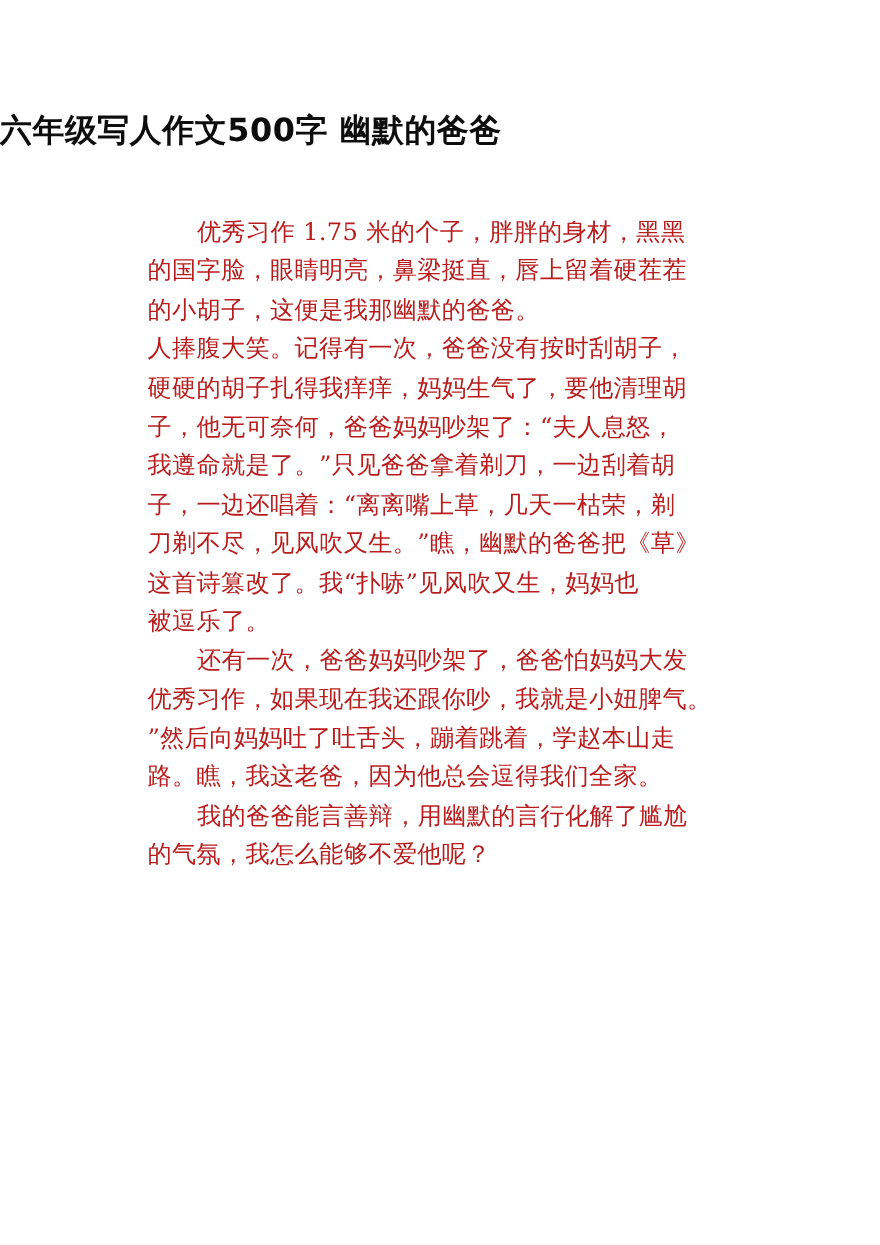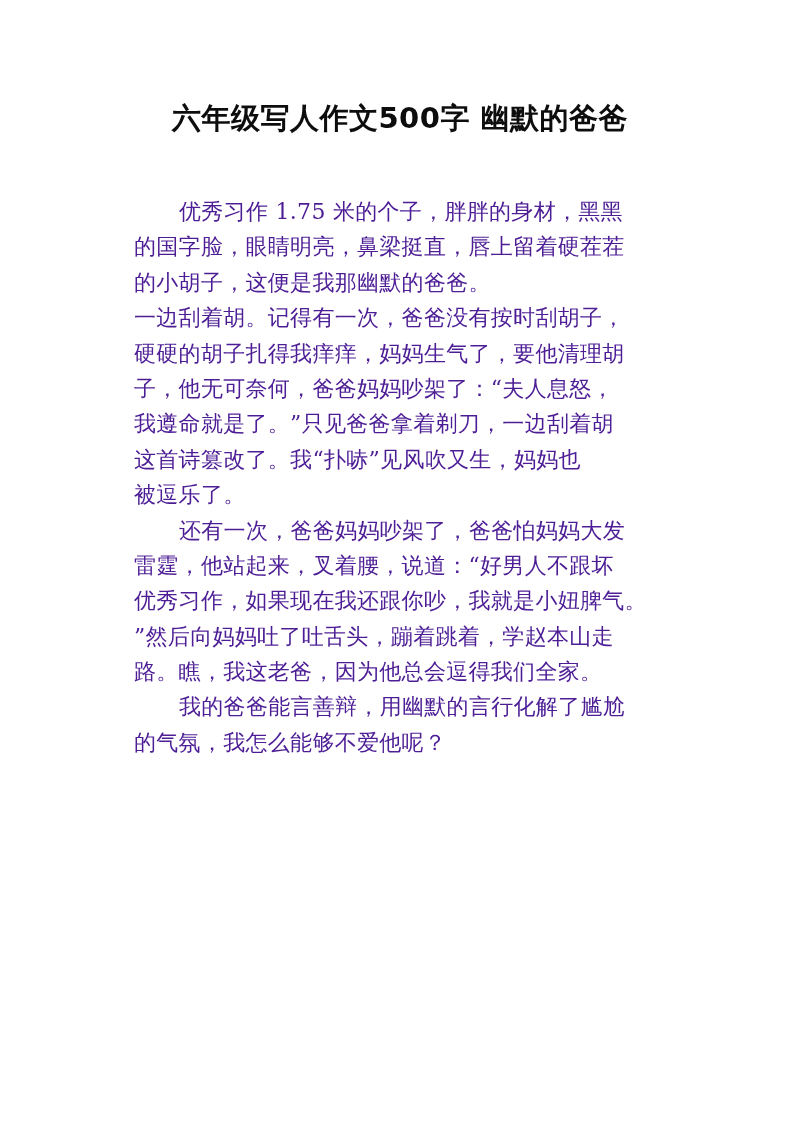--- a/index.html
+++ b/index.html
@@ -19,66 +19,67 @@
       left: 0; top: 0;
       width: 800px;
       height: 1132px;
       background: #ffffff;
     }
     .title {
       position: absolute;
       top: 98px;
       left: 0;
       width: 800px;
-      text-align: center;
+      text-align: left;
       font-family: "DejaVu Sans", "Liberation Sans", sans-serif;
       font-weight: bold;
       font-size: 29px;
       line-height: 40px;
       letter-spacing: 0.5px;
       color: #0d0d0d;
       white-space: nowrap;
     }
     .body {
       position: absolute;
       top: 194px;
       left: 134px;
       width: 540px;
       font-family: "DejaVu Serif", "Liberation Serif", serif;
       font-size: 22px;
-      color: #4c1d95;
+      color: #b91c1c;
     }
     .line {
       height: 35.4px;
       line-height: 35.4px;
       white-space: nowrap;
       letter-spacing: 0.3px;
     }
     .indent { padding-left: 45px; }
   </style>
 </head>
 <body>
 
 <div class="page">
   <div class="title">六年级写人作文500字 幽默的爸爸</div>
 
   <div class="body">
     <div class="line indent">优秀习作 1.75 米的个子，胖胖的身材，黑黑</div>
     <div class="line">的国字脸，眼睛明亮，鼻梁挺直，唇上留着硬茬茬</div>
     <div class="line">的小胡子，这便是我那幽默的爸爸。</div>
 
-    <div class="line">一边刮着胡。记得有一次，爸爸没有按时刮胡子，</div>
+    <div class="line">人捧腹大笑。记得有一次，爸爸没有按时刮胡子，</div>
     <div class="line">硬硬的胡子扎得我痒痒，妈妈生气了，要他清理胡</div>
     <div class="line">子，他无可奈何，爸爸妈妈吵架了：“夫人息怒，</div>
     <div class="line">我遵命就是了。”只见爸爸拿着剃刀，一边刮着胡</div>
+    <div class="line">子，一边还唱着：“离离嘴上草，几天一枯荣，剃</div>
+    <div class="line">刀剃不尽，见风吹又生。”瞧，幽默的爸爸把《草》</div>
     <div class="line">这首诗篡改了。我“扑哧”见风吹又生，妈妈也</div>
     <div class="line">被逗乐了。</div>
 
     <div class="line indent">还有一次，爸爸妈妈吵架了，爸爸怕妈妈大发</div>
-    <div class="line">雷霆，他站起来，叉着腰，说道：“好男人不跟坏</div>
     <div class="line">优秀习作，如果现在我还跟你吵，我就是小妞脾气。</div>
     <div class="line">”然后向妈妈吐了吐舌头，蹦着跳着，学赵本山走</div>
     <div class="line">路。瞧，我这老爸，因为他总会逗得我们全家。</div>
 
     <div class="line indent">我的爸爸能言善辩，用幽默的言行化解了尴尬</div>
     <div class="line">的气氛，我怎么能够不爱他呢？</div>
   </div>
 </div>
 
 </body></html>

